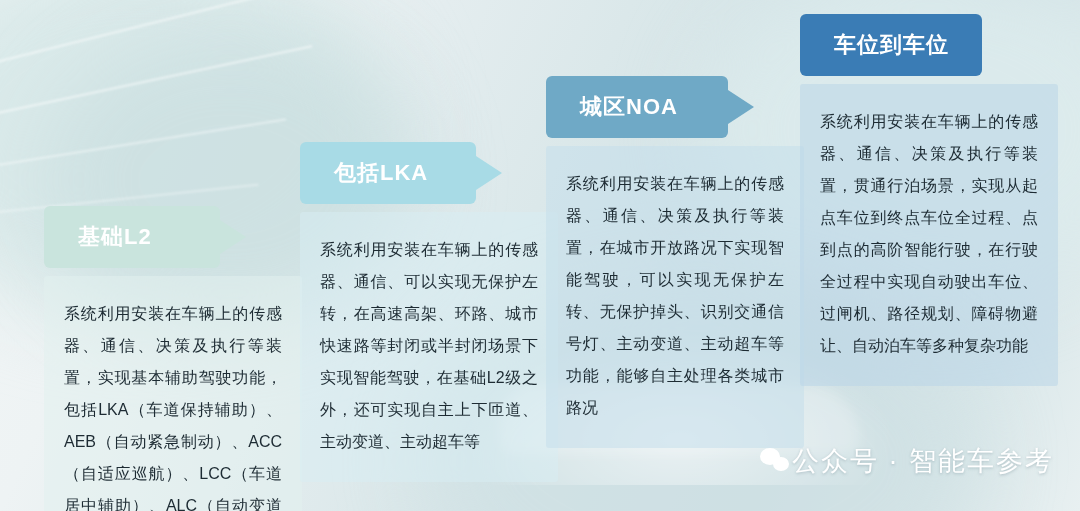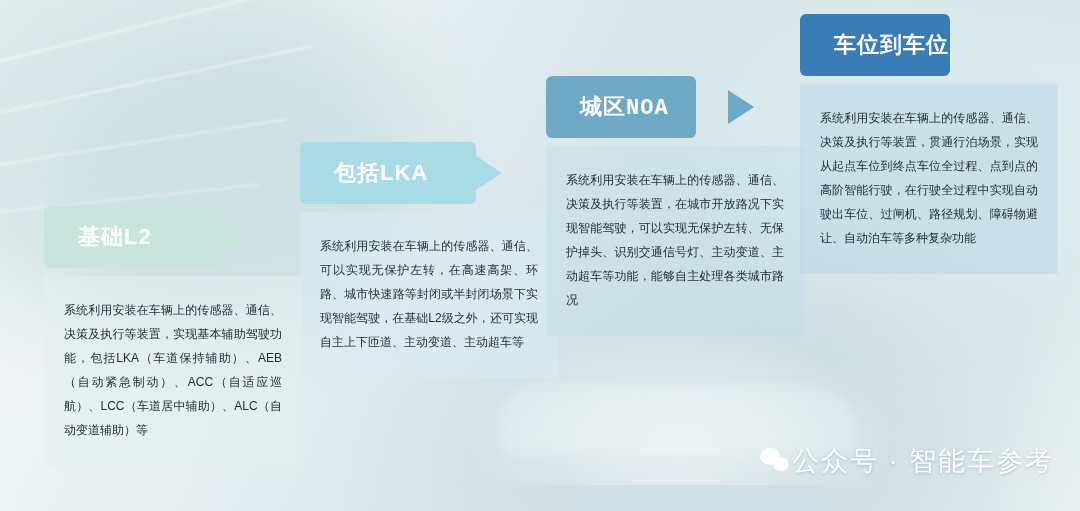--- a/index.html
+++ b/index.html
@@ -92,21 +92,21 @@
     align-items: center;
     padding-left: 34px;
     box-sizing: border-box;
     color: #ffffff;
     font-size: 22px;
     font-weight: bold;
     letter-spacing: 1px;
   }
   .stage-head.w-sm { width: 176px; }
   .stage-head.w-md { width: 176px; }
-  .stage-head.w-lg { width: 150px; font-family: Liberation Mono, monospace; }
+  .stage-head.w-lg { width: 182px; }
 
   .c1 .stage-head { background: #c9e4dd; color: #ffffff; }
   .c2 .stage-head { background: #a8dbe6; color: #ffffff; }
   .c3 .stage-head { background: #6fa9c6; color: #ffffff; }
   .c4 .stage-head { background: #3a7cb5; color: #ffffff; }
 
   .arrow {
     position: absolute;
     top: 14px;
     width: 0; height: 0;
@@ -115,21 +115,21 @@
   }
   .c1 .arrow { left: 176px; border-left: 26px solid #c9e4dd; }
   .c2 .arrow { left: 176px; border-left: 26px solid #a8dbe6; }
   .c3 .arrow { left: 182px; border-left: 26px solid #6fa9c6; }
 
   .stage-body {
     margin-top: 8px;
     border-radius: 3px;
     padding: 22px 20px 24px 20px;
     box-sizing: border-box;
-    font-size: 12px;
+    font-size: 16px;
     line-height: 2.0;
     color: #1d2b33;
     text-align: justify;
     background: rgba(255,255,255,0.42);
   }
   .c1 .stage-body { background: rgba(226, 241, 238, 0.55); }
   .c2 .stage-body { background: rgba(216, 238, 243, 0.5); }
   .c3 .stage-body { background: rgba(196, 222, 235, 0.55); }
   .c4 .stage-body { background: rgba(186, 213, 232, 0.55); }
 

